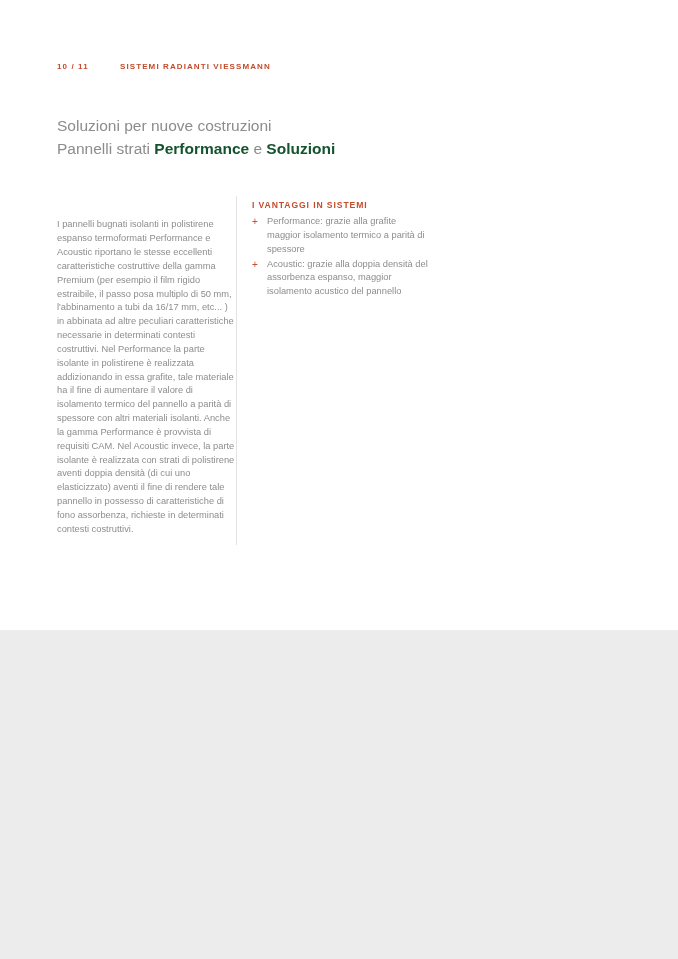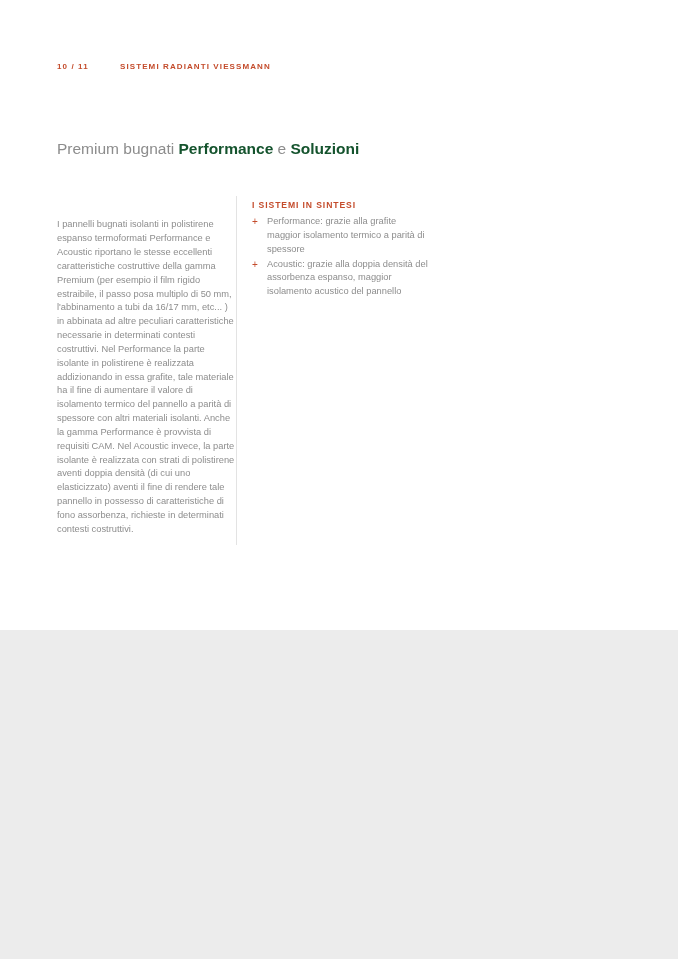--- a/index.html
+++ b/index.html
@@ -32,30 +32,30 @@
 </head>
 <body>
 
 <div class="page">
 
   <div class="topbar">
     <span class="pagenum">10 / 11</span>
     <span class="doctitle">SISTEMI RADIANTI VIESSMANN</span>
   </div>
 
-  <h1 class="title"><br>
-    <span>Premium bugnati </span><b>Performance</b><span> e </span><b>Soluzioni</b>
+  <h1 class="title"><span>Soluzioni per nuove costruzioni</span><br>
+    <span>Pannelli strati </span><b>Performance</b><span> e </span><b>Soluzioni</b>
   </h1>
 
   <p class="intro">I pannelli bugnati isolanti in polistirene espanso termoformati Performance e Acoustic riportano le stesse eccellenti caratteristiche costruttive della gamma Premium (per esempio il film rigido estraibile, il passo posa multiplo di 50 mm, l'abbinamento a tubi da 16/17 mm, etc... ) in abbinata ad altre peculiari caratteristiche necessarie in determinati contesti costruttivi. Nel Performance la parte isolante in polistirene è realizzata addizionando in essa grafite, tale materiale ha il fine di aumentare il valore di isolamento termico del pannello a parità di spessore con altri materiali isolanti. Anche la gamma Performance è provvista di requisiti CAM. Nel Acoustic invece, la parte isolante è realizzata con strati di polistirene aventi doppia densità (di cui uno elasticizzato) aventi il fine di rendere tale pannello in possesso di caratteristiche di fono assorbenza, richieste in determinati contesti costruttivi.</p>
 
   <div class="divider"></div>
 
   <div class="advantages">
-    <div class="adv-heading">I SISTEMI IN SINTESI</div>
+    <div class="adv-heading">I VANTAGGI IN SISTEMI</div>
     <ul class="adv-list">
         <li>
           <span class="plus">+</span>
           <span>Performance: grazie alla grafite maggior isolamento termico a parità di spessore</span>
         </li>
         <li>
           <span class="plus">+</span>
           <span>Acoustic: grazie alla doppia densità del assorbenza espanso, maggior isolamento acustico del pannello</span>
         </li>
       </ul>

